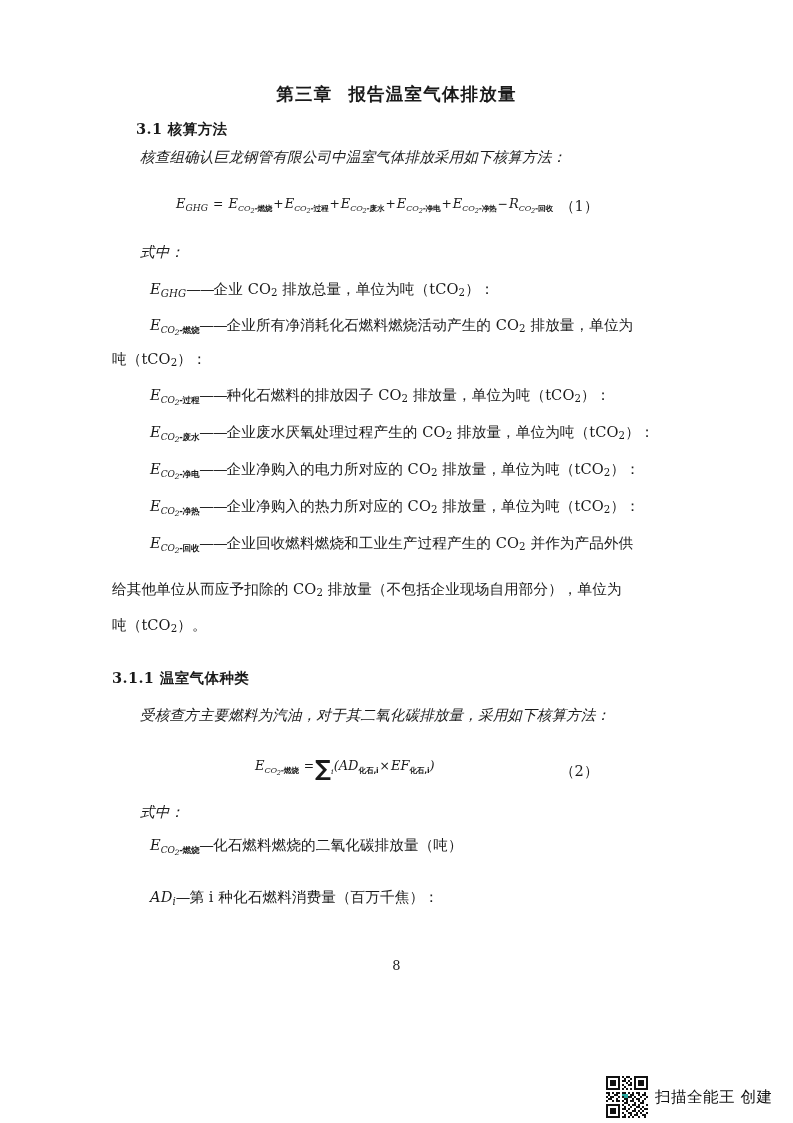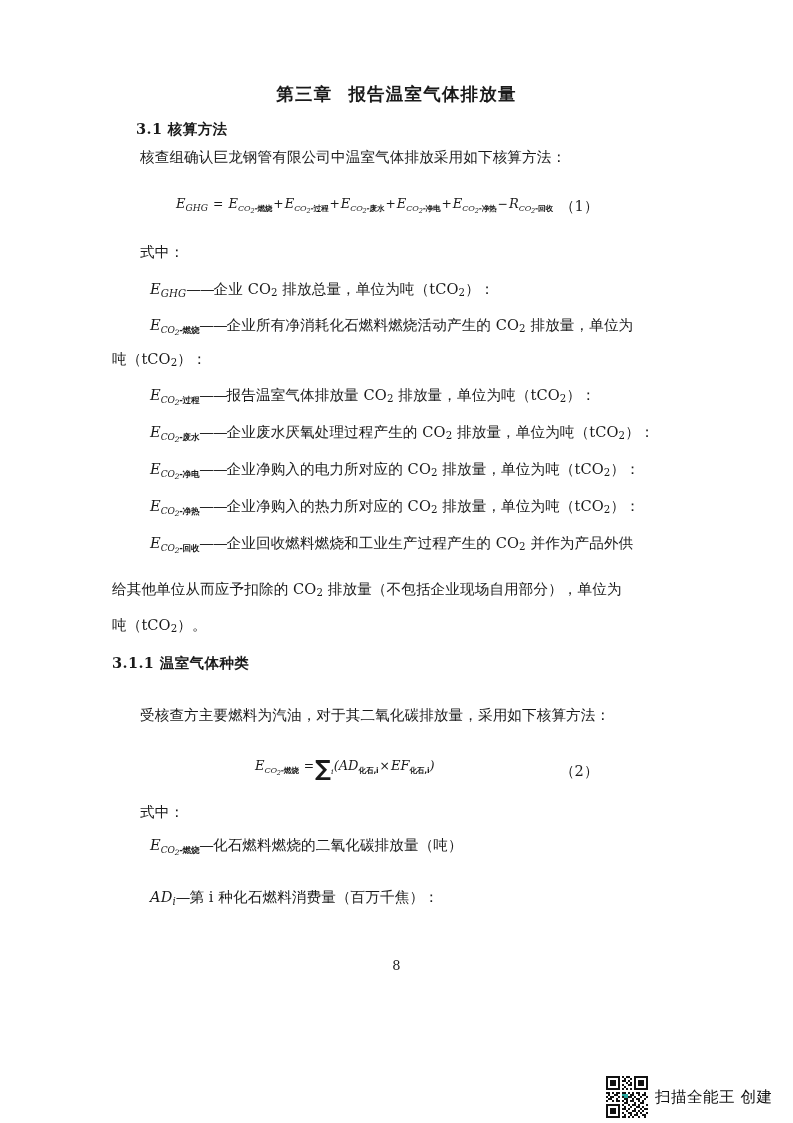--- a/index.html
+++ b/index.html
@@ -55,21 +55,21 @@
   }
 
   
   .para {
     position: absolute;
     font-size: 14.6px;
     line-height: 1.0;
     letter-spacing: 0.1px;
     white-space: nowrap;
   }
-  .para.indent { left: 140px; }
+  .para.indent { left: 140px; font-style: italic; }
   .para.flush  { left: 112px; }
   .para.hang   { left: 150px; }
 
   
   .formula {
     position: absolute;
     font-size: 13px;
     white-space: nowrap;
     font-family: "DejaVu Serif", "Liberation Serif", serif;
   }
@@ -178,21 +178,21 @@
   </div>
 
   <div class="para hang" style="top:318px">
     <span class="mv"><span>E</span><sub class="sub"><span>CO</span><sub style="font-size:0.82em;vertical-align:-0.28em">2</sub><span class="cjk">-燃烧</span></sub></span><span class="dash">——</span><span class="co2"><span>企业所有净消耗化石燃料燃烧活动产生的 CO</span><sub>2</sub><span> 排放量，单位为</span></span>
   </div>
   <div class="para flush co2" style="top:352px">
     <span>吨（tCO</span><sub>2</sub><span>）：</span>
   </div>
 
   <div class="para hang" style="top:388px">
-    <span class="mv"><span>E</span><sub class="sub"><span>CO</span><sub style="font-size:0.82em;vertical-align:-0.28em">2</sub><span class="cjk">-过程</span></sub></span><span class="dash">——</span><span class="co2"><span>报告温室气体排放量 CO</span><sub>2</sub><span> 排放量，单位为吨（tCO</span><sub>2</sub><span>）：</span></span>
+    <span class="mv"><span>E</span><sub class="sub"><span>CO</span><sub style="font-size:0.82em;vertical-align:-0.28em">2</sub><span class="cjk">-过程</span></sub></span><span class="dash">——</span><span class="co2"><span>种化石燃料的排放因子 CO</span><sub>2</sub><span> 排放量，单位为吨（tCO</span><sub>2</sub><span>）：</span></span>
   </div>
 
   <div class="para hang" style="top:425px">
     <span class="mv"><span>E</span><sub class="sub"><span>CO</span><sub style="font-size:0.82em;vertical-align:-0.28em">2</sub><span class="cjk">-废水</span></sub></span><span class="dash">——</span><span class="co2"><span>企业废水厌氧处理过程产生的 CO</span><sub>2</sub><span> 排放量，单位为吨（tCO</span><sub>2</sub><span>）：</span></span>
   </div>
 
   <div class="para hang" style="top:462px">
     <span class="mv"><span>E</span><sub class="sub"><span>CO</span><sub style="font-size:0.82em;vertical-align:-0.28em">2</sub><span class="cjk">-净电</span></sub></span><span class="dash">——</span><span class="co2"><span>企业净购入的电力所对应的 CO</span><sub>2</sub><span> 排放量，单位为吨（tCO</span><sub>2</sub><span>）：</span></span>
   </div>
 
@@ -203,21 +203,21 @@
   <div class="para hang" style="top:536px">
     <span class="mv"><span>E</span><sub class="sub"><span>CO</span><sub style="font-size:0.82em;vertical-align:-0.28em">2</sub><span class="cjk">-回收</span></sub></span><span class="dash">——</span><span class="co2"><span>企业回收燃料燃烧和工业生产过程产生的 CO</span><sub>2</sub><span> 并作为产品外供</span></span>
   </div>
   <div class="para flush co2" style="top:582px">
     <span>给其他单位从而应予扣除的 CO</span><sub>2</sub><span> 排放量（不包括企业现场自用部分），单位为</span>
   </div>
   <div class="para flush co2" style="top:618px">
     <span>吨（tCO</span><sub>2</sub><span>）。</span>
   </div>
 
-  <div class="h3" style="top:654px">3.1.1 温室气体种类</div>
+  <div class="h3" style="top:669px">3.1.1 温室气体种类</div>
 
   <div class="para indent" style="top:708px">受核查方主要燃料为汽油，对于其二氧化碳排放量，采用如下核算方法：</div>
 
   <div class="formula" style="top:758px; left:255px">
     <span class="mv"><span>E</span><sub class="sub"><span>CO</span><sub style="font-size:0.82em;vertical-align:-0.28em">2</sub><span class="cjk">-燃烧</span></sub></span>
     <span class="op">=</span><span class="sigma">∑</span><sub class="mv" style="font-size:0.62em;vertical-align:-0.5em">i</sub><span class="mv">(</span><span class="mv"><span>AD</span><sub class="sub"><span class="cjk">化石,i</span></sub></span><span class="op">×</span><span class="mv"><span>EF</span><sub class="sub"><span class="cjk">化石,i</span></sub></span><span class="mv">)</span>
   </div>
   <div class="eqnum" style="top:762px; left:560px">（2）</div>
 
   <div class="para indent" style="top:805px">式中：</div>

